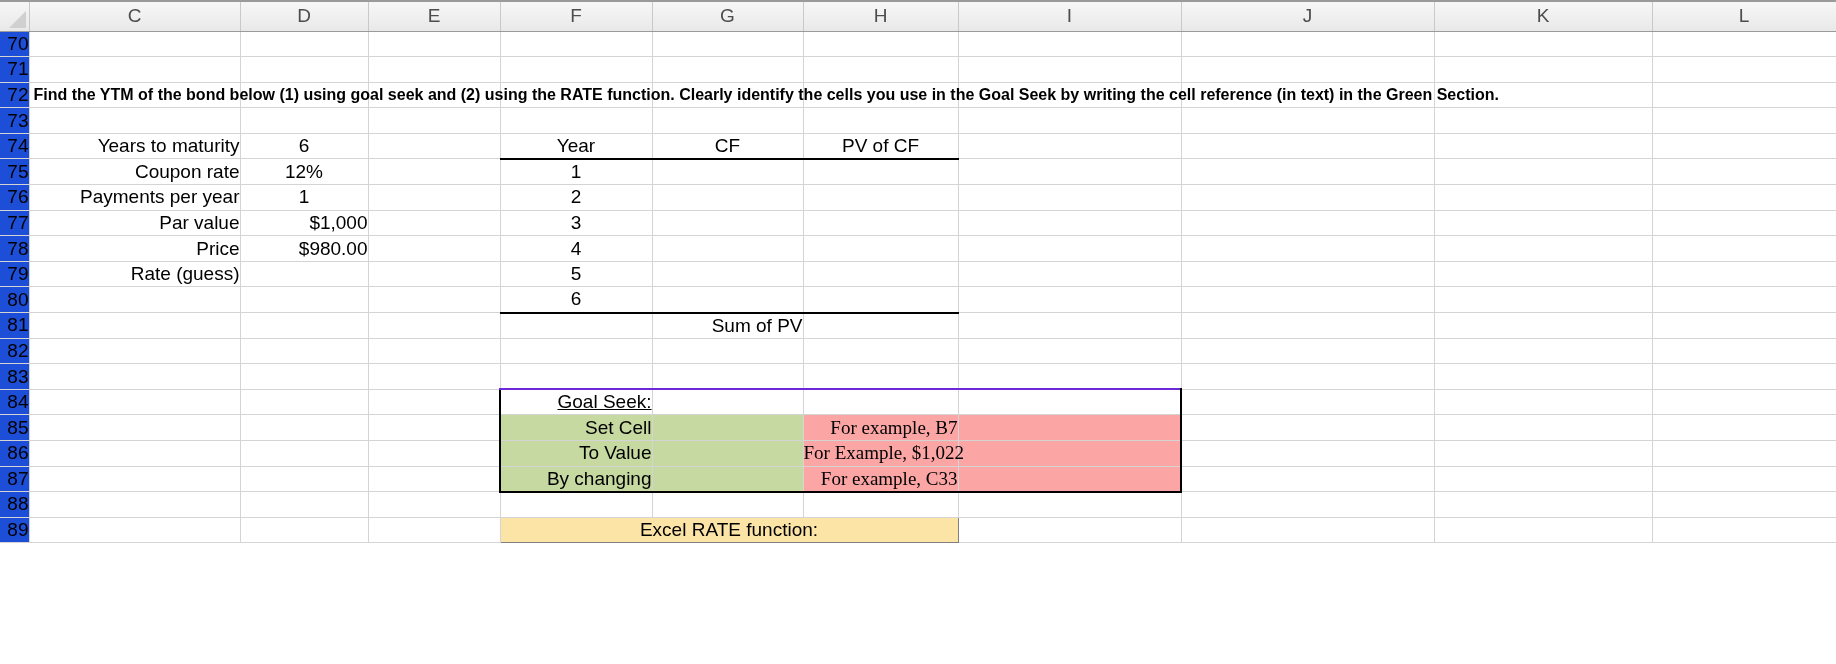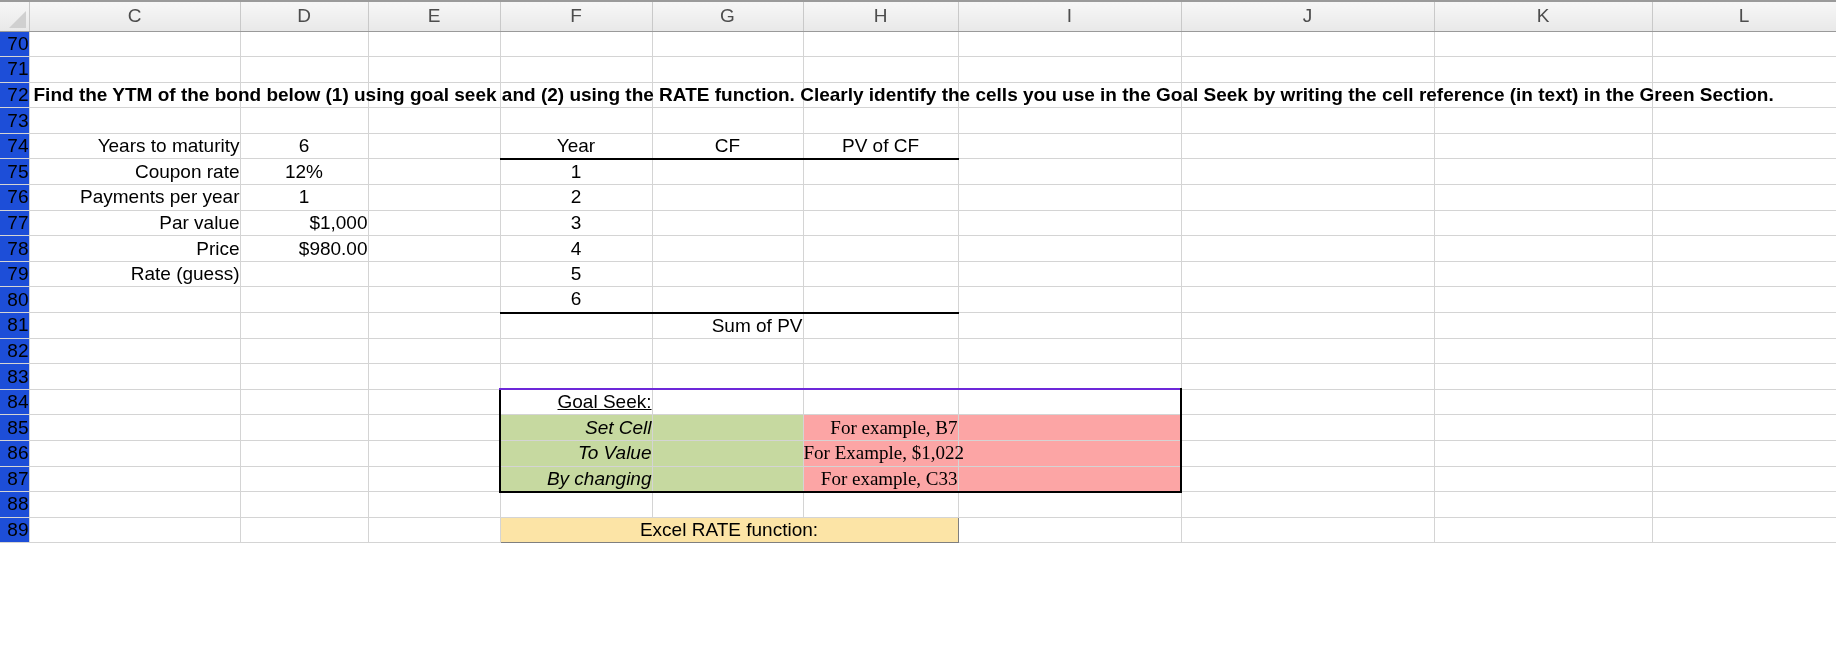--- a/index.html
+++ b/index.html
@@ -93,21 +93,21 @@
     position: relative;
     overflow: visible;
   }
   .spill span.txt {
     position: absolute;
     left: 4px;
     top: 50%;
     transform: translateY(-50%);
     white-space: nowrap;
     font-weight: bold;
-    font-size: 19px;
+    font-size: 16px;
   }
 
   
   .bdr-bot-thick { border-bottom: 2px solid #000000 !important; }
 
   
   .fill-green { background: #c6d9a0; }
   .fill-blue  { background: #fca5a5; font-family: Liberation Serif, serif; }
   .fill-yellow{ background: #fce4a6; }
 
@@ -115,21 +115,21 @@
   .gs-l { border-left: 2px solid #000000; }
   .gs-r { border-right: 2px solid #000000 !important; }
   .gs-t { border-top: 2px solid #6d28d9; text-decoration: underline; }
   .gs-b { border-bottom: 2px solid #000000 !important; }
 
   .yb-l { border-left: 1px solid #ec4899; }
   .yb-r { border-right: 1px solid #7f7f7f !important; }
   .yb-t { border-top: 1px solid #7f7f7f; }
   .yb-b { border-bottom: 1px solid #7f7f7f !important; }
 
-  .indent { padding-left: 34px; font-style: italic; }
+  .indent { padding-left: 34px; }
 </style>
 </head>
 <body>
 
 <div id="sheet">
   <table class="grid">
     <colgroup>
       <col class="c-hdr">
         <col class="c-C">
         <col class="c-D">

